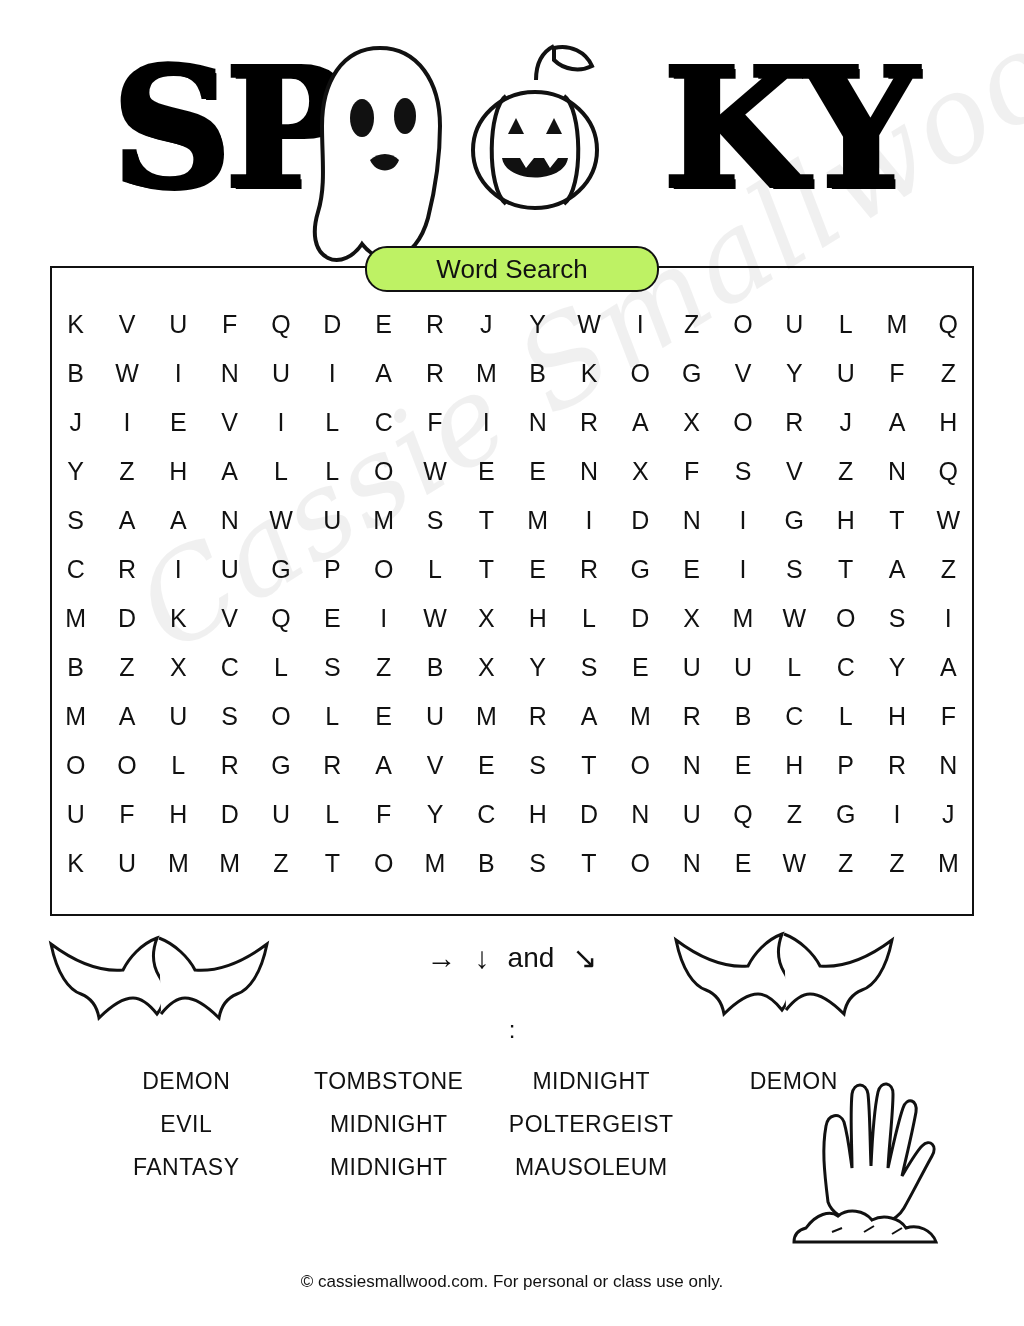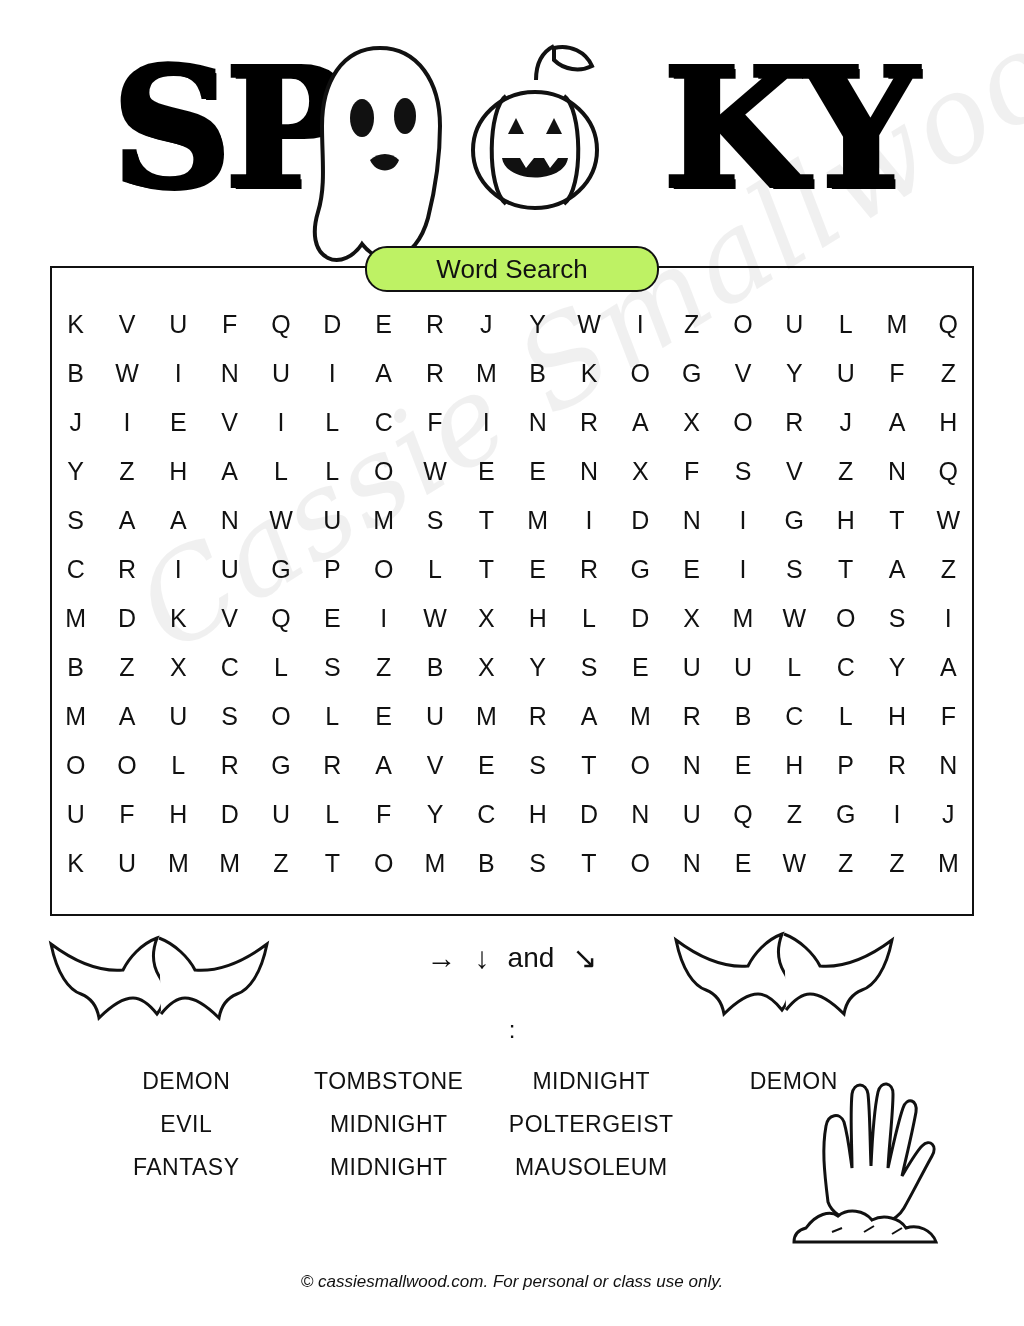--- a/index.html
+++ b/index.html
@@ -168,21 +168,20 @@
 
   
   .footer {
     position: absolute;
     left: 0;
     top: 1272px;
     width: 1024px;
     text-align: center;
     font-size: 17px;
     color: #111;
-    font-style: italic;
   }
 
   
   .bat-left { position: absolute; left: 45px; top: 932px; }
   .bat-right { position: absolute; left: 670px; top: 928px; }
   .zombie-hand { position: absolute; left: 772px; top: 1052px; }
   .ghost-art { position: absolute; left: 300px; top: 40px; z-index: 3; }
   .pumpkin-art { position: absolute; left: 450px; top: 42px; z-index: 3; }
 </style>
 </head>

